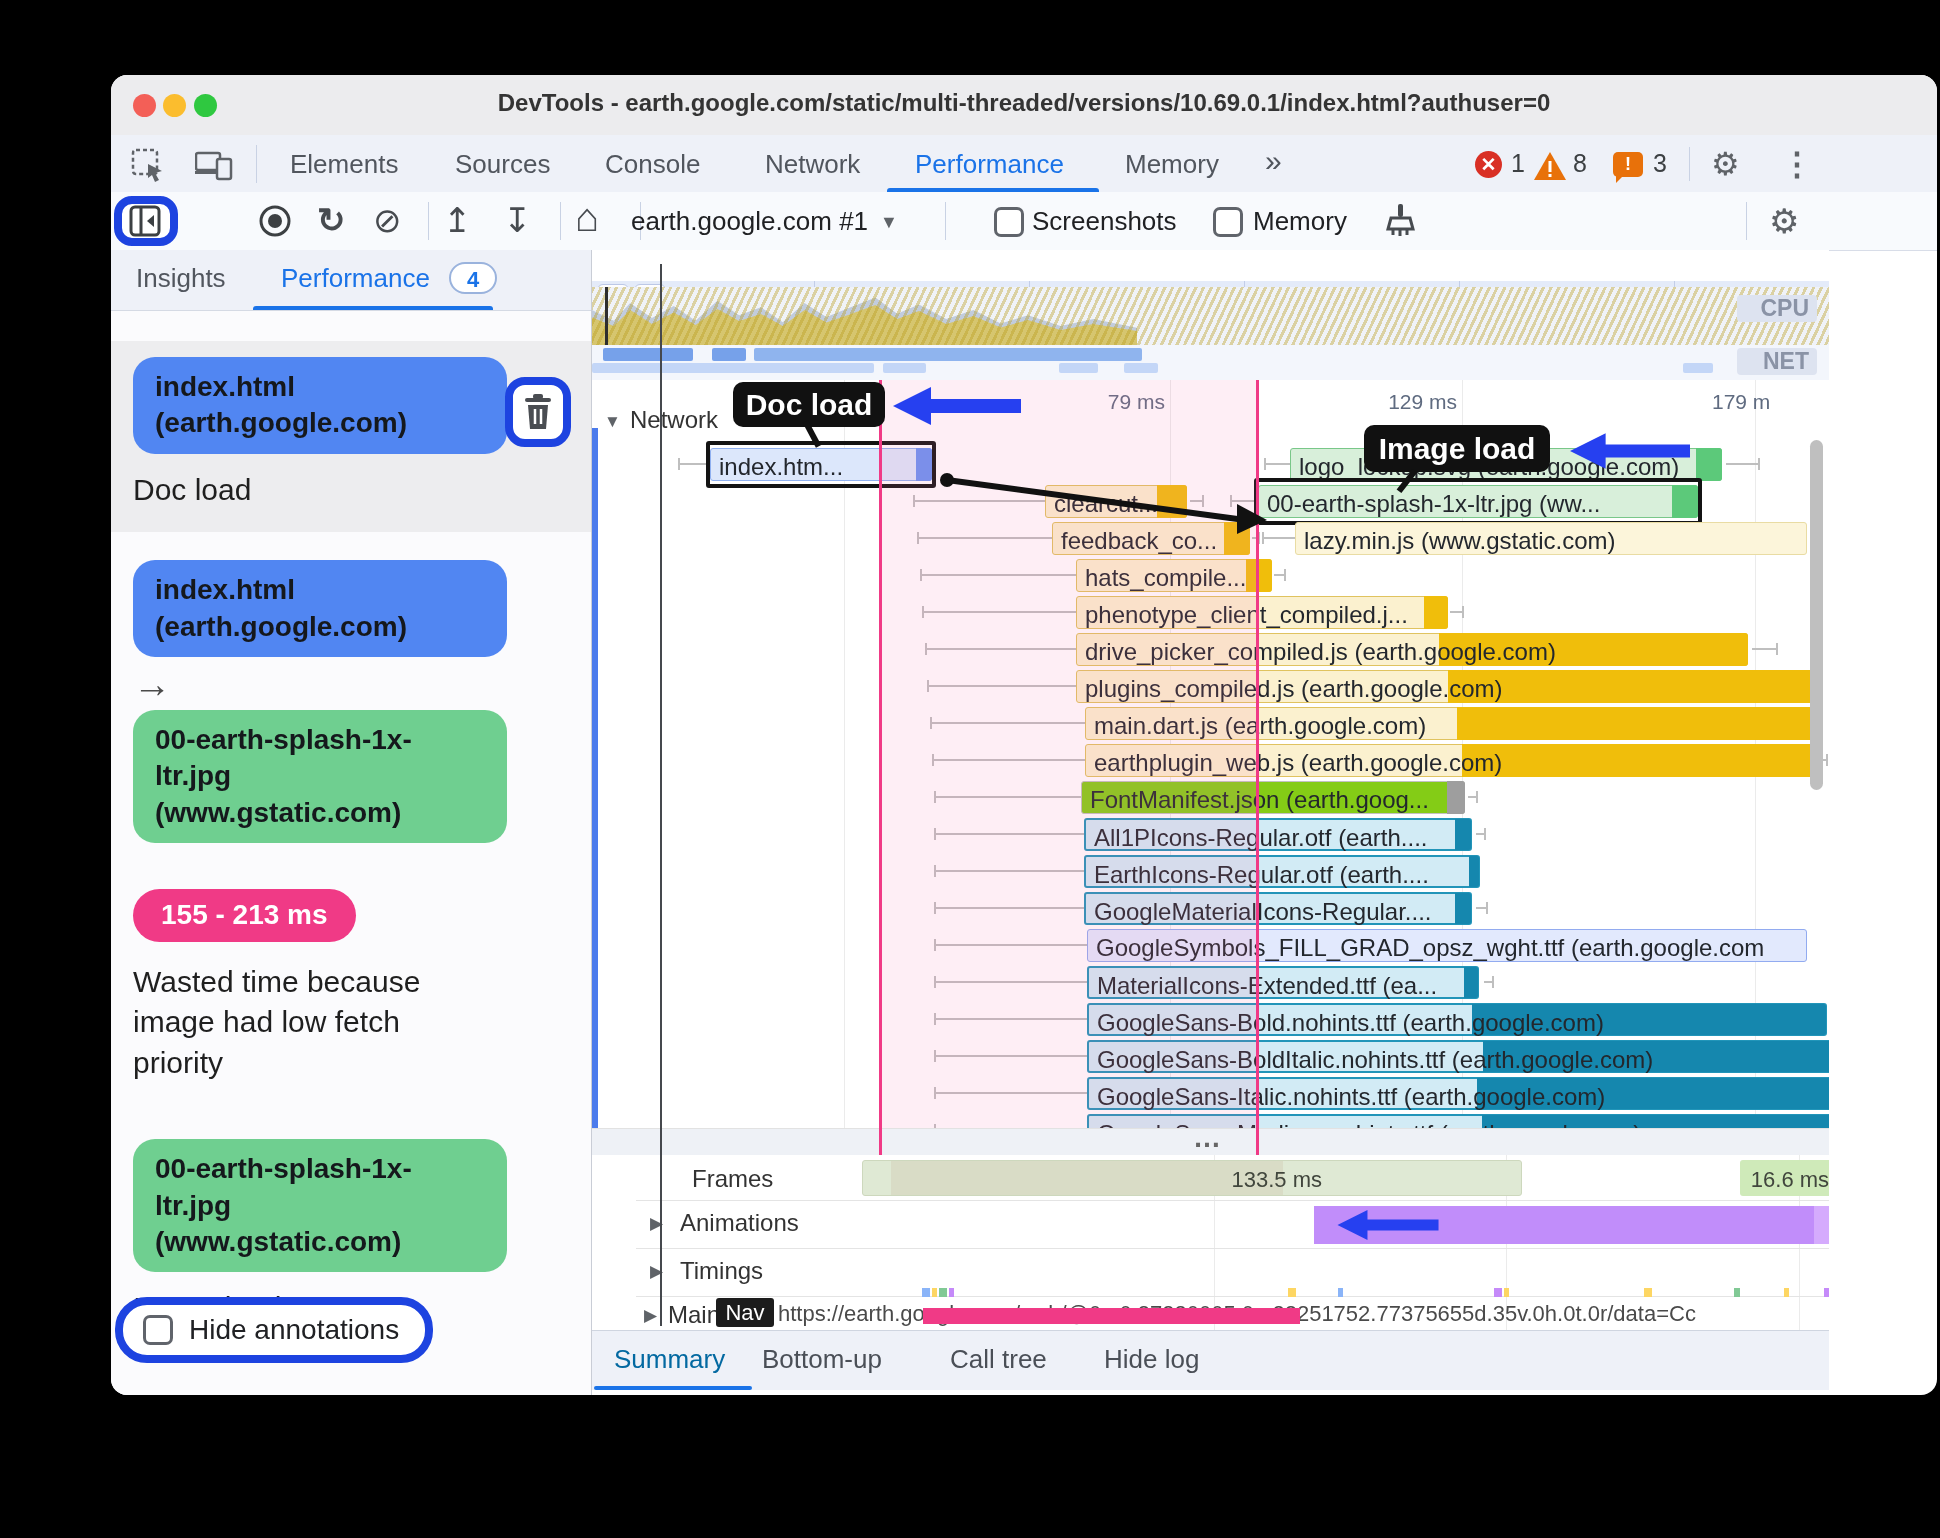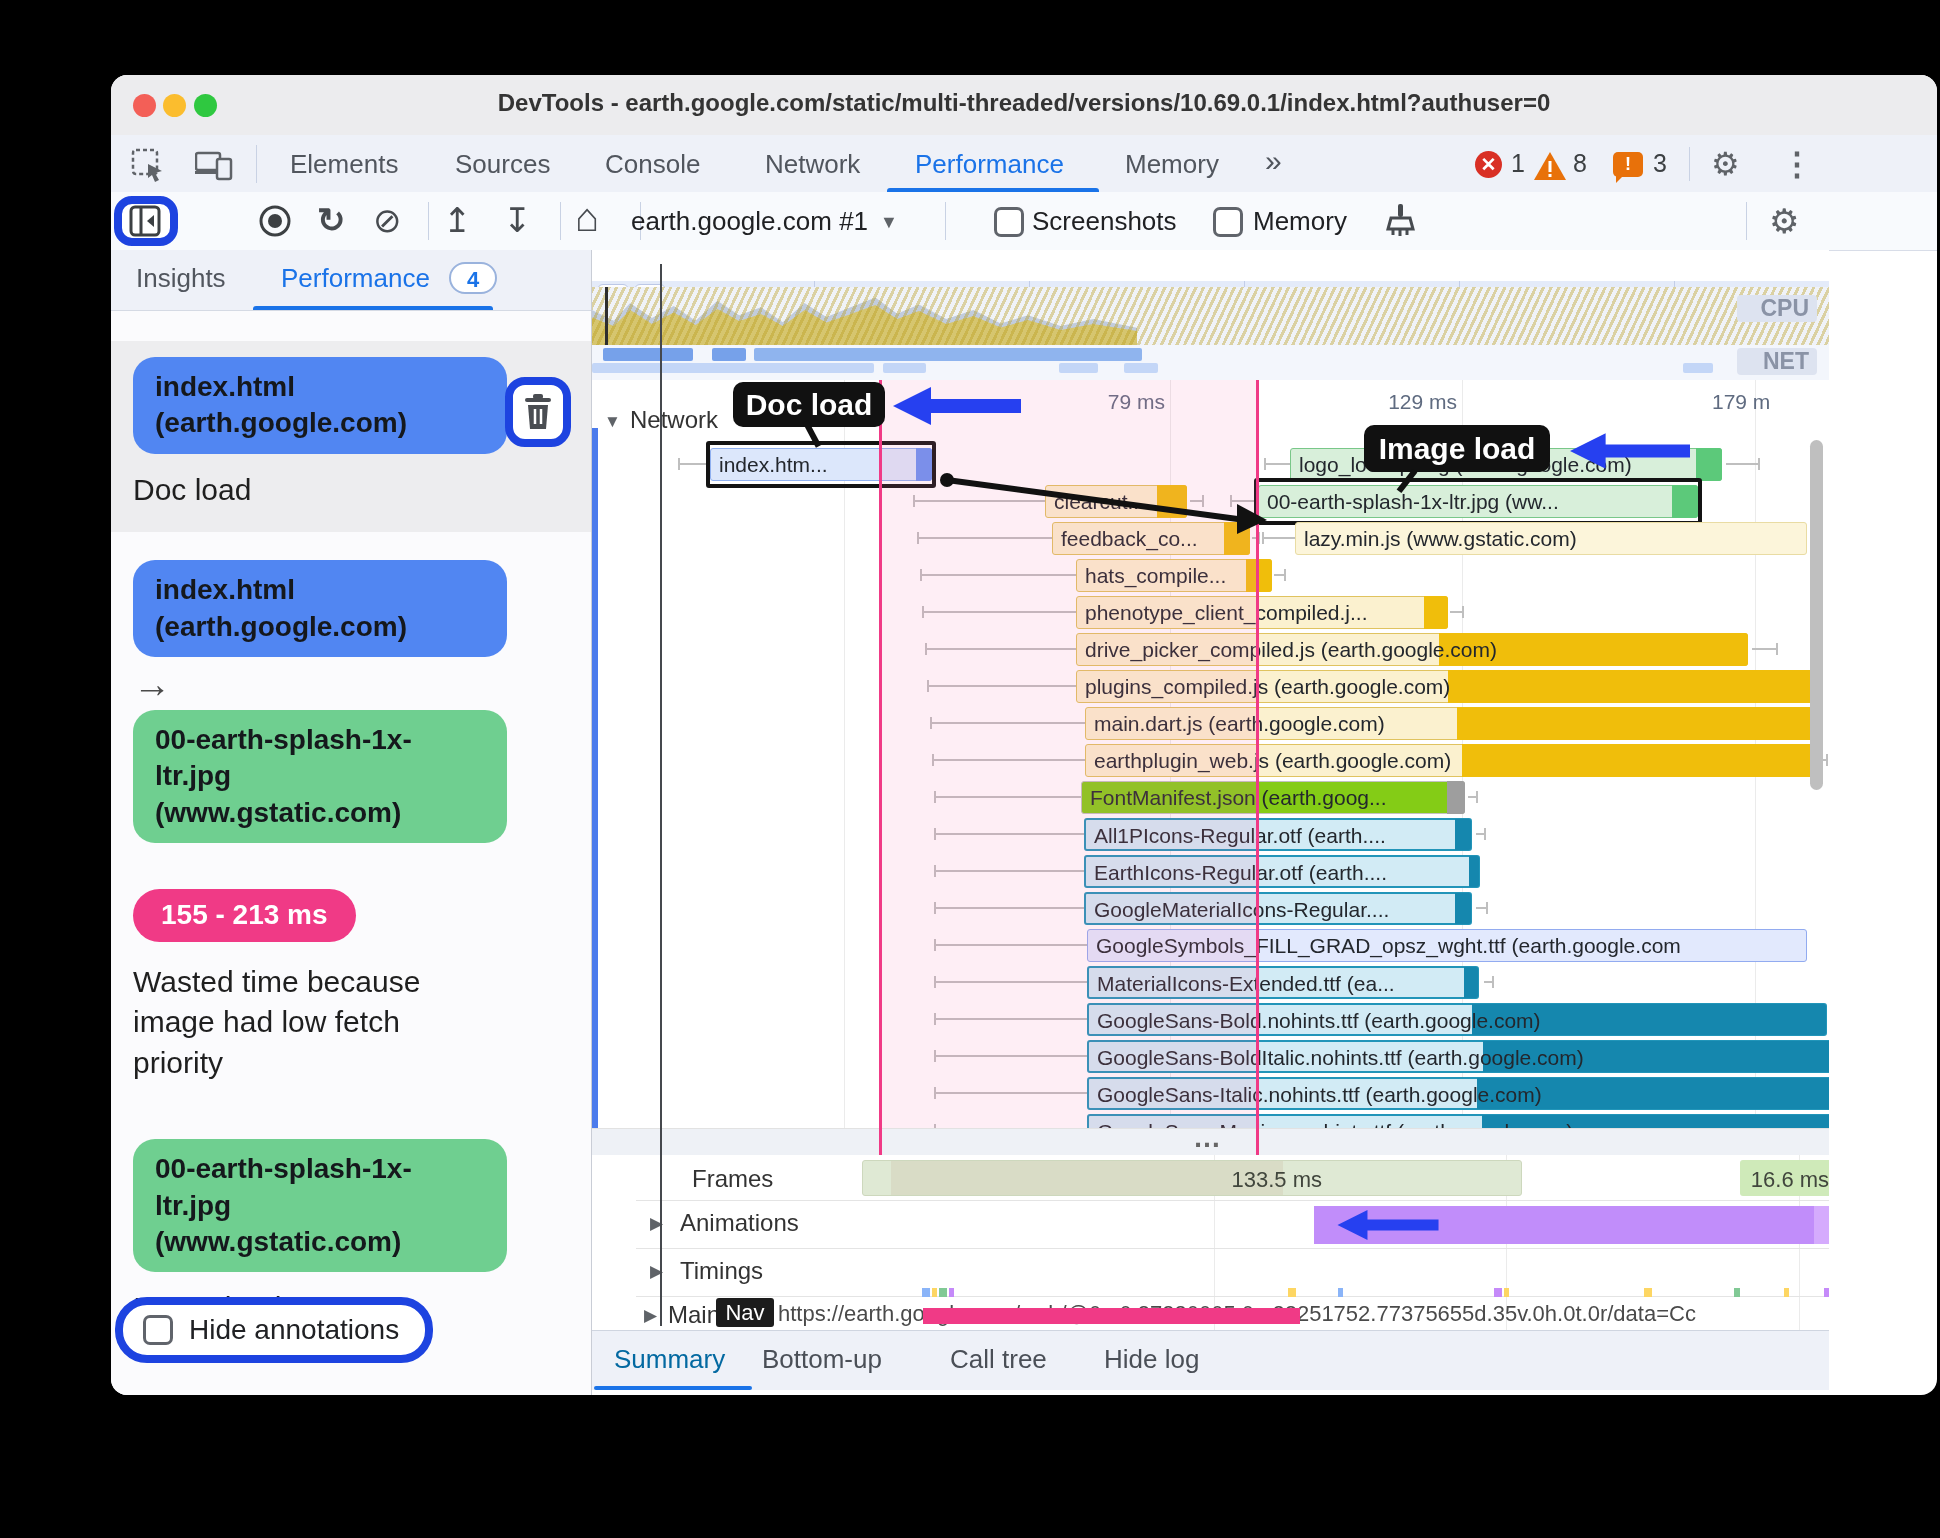--- a/index.html
+++ b/index.html
@@ -68,21 +68,21 @@
   .netbar{position:absolute;border-radius:2px;}
   .vsep{position:absolute;left:68px;top:14px;width:2px;height:1062px;background:#45484d;z-index:8;}
   
   .wf{position:absolute;left:0;top:130px;width:100%;height:775px;background:#fff;overflow:hidden;}
   .wf-grid{position:absolute;top:0;width:1px;height:775px;background:#ebebeb;}
   .wf-rlabel{position:absolute;top:10px;font-size:21px;color:#5f6b80;text-align:right;}
   .trackhdr{position:absolute;font-size:24px;color:#333;}
   .expander{position:absolute;font-size:17px;color:#5f6368;}
   .trackbar-blue{position:absolute;left:0;top:48px;width:6px;height:712px;background:#4b7bec;}
   .wfbar{position:absolute;height:33px;border-radius:3px;box-sizing:border-box;overflow:visible;z-index:2;}
-  .wfbar .lbl{position:absolute;left:8px;top:4px;z-index:3;font-size:21px;color:#23272d;white-space:nowrap;}
+  .wfbar .lbl{position:absolute;left:8px;top:4px;z-index:3;font-size:24px;color:#23272d;white-space:nowrap;}
   .tailseg{position:absolute;top:-1px;bottom:-1px;right:-1px;border-radius:0 3px 3px 0;z-index:1;}
   .solidseg{position:absolute;top:-1px;bottom:-1px;border-radius:0 3px 3px 0;z-index:1;}
   .boxframe{position:absolute;left:-5px;right:-5px;top:-8px;bottom:-8px;border:4.5px solid #131313;border-radius:3px;z-index:4;}
   .k-doc{background:#dce7fb;border:1.5px solid #8fb0f0;}   .k-doc .tailseg{background:#6a93f3;}
   .k-img{background:#d8efda;border:1.5px solid #79c789;}   .k-img .tailseg{background:#5cc97a;}
   .k-js{background:#fbf1cf;border:1.5px solid #e0c35f;}    .k-js .tailseg,.k-js .solidseg{background:#f0be0b;}
   .k-js-plain{background:#fcf5da;border:1.5px solid #e9dca3;}
   .k-gray{background:#84cc16;border:1.5px solid #c2c2c2;}  .k-gray .tailseg{background:#9e9e9e;}
   .k-font{background:#d2ebf5;border:2px solid #2295b9;}    .k-font .tailseg,.k-font .solidseg{background:#1587ae;}
   .k-peri{background:#e2e9fd;border:1.5px solid #92abf0;}

